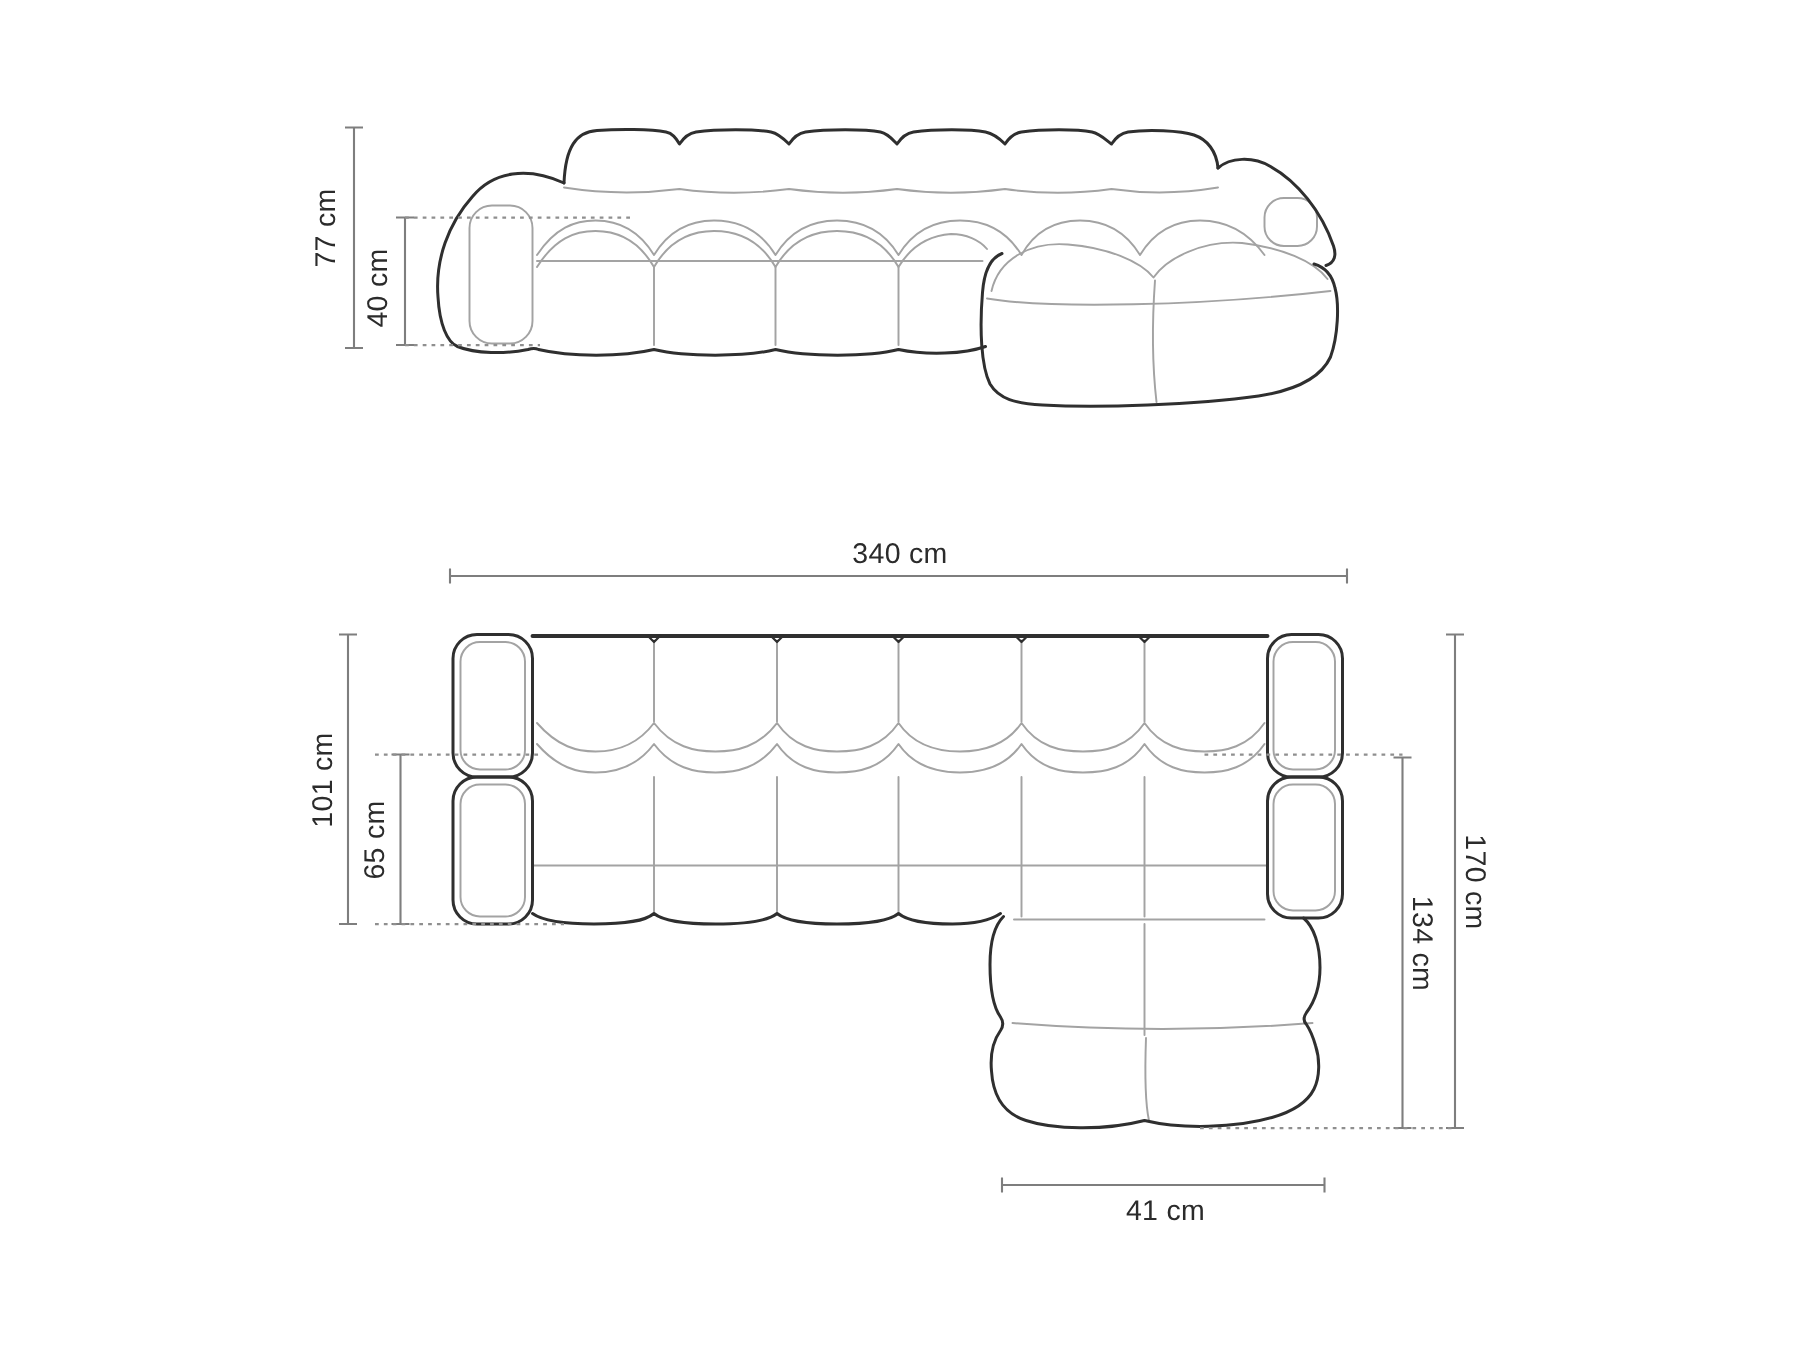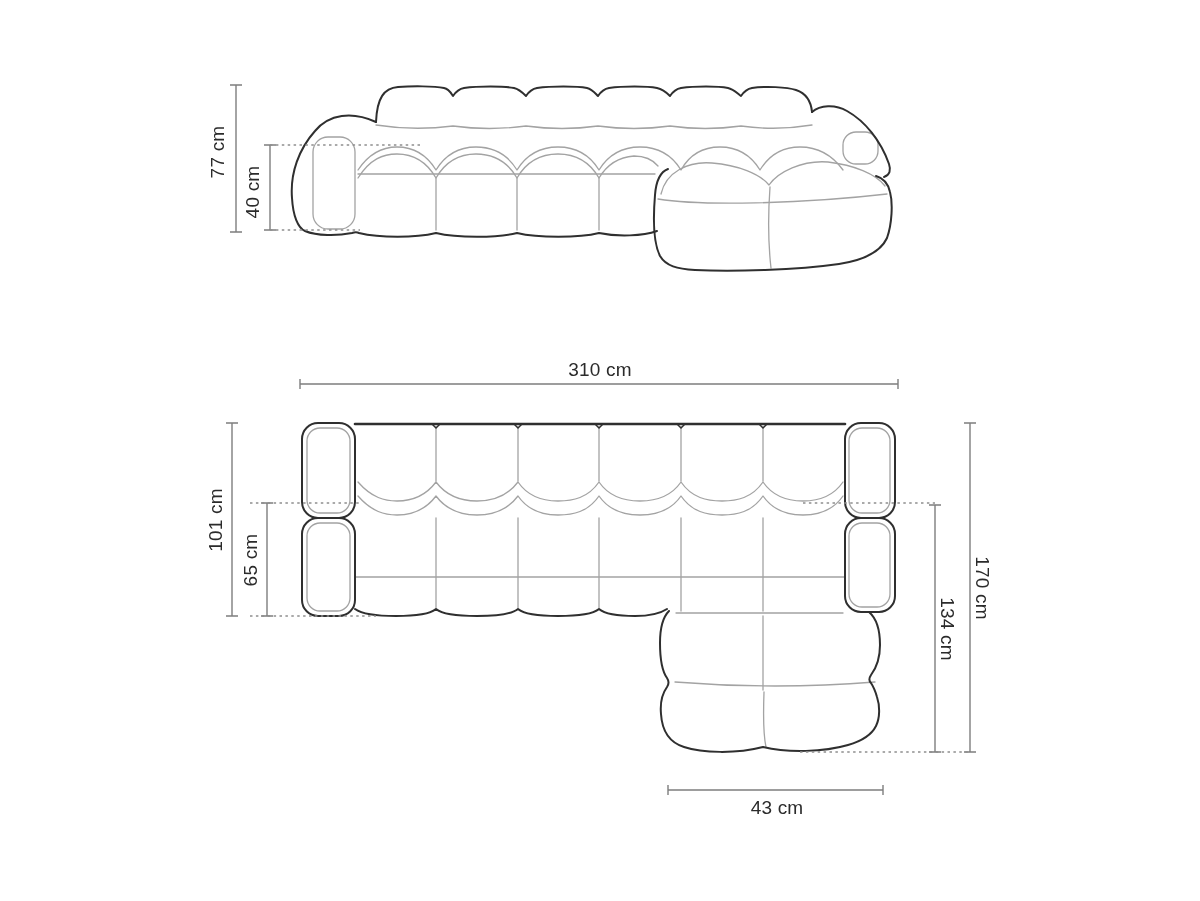--- a/index.html
+++ b/index.html
@@ -137,25 +137,25 @@
       <g>
         <path class="dim" d="M 668,790 L 883,790 M 668,785 L 668,795 M 883,785 L 883,795"></path>
       </g>
     </g>
   </svg>
 
   <div class="dim-label rot-ccw" style="left:218px;top:152px">77 cm</div>
 
   <div class="dim-label rot-ccw" style="left:253px;top:192px">40 cm</div>
 
-  <div class="dim-label" style="left:600px;top:370px">310 cm</div>
+  <div class="dim-label" style="left:600px;top:370px">340 cm</div>
 
   <div class="dim-label rot-ccw" style="left:216px;top:520px">101 cm</div>
 
   <div class="dim-label rot-ccw" style="left:251px;top:560px">65 cm</div>
 
   <div class="dim-label rot-cw" style="left:982px;top:588px">170 cm</div>
 
   <div class="dim-label rot-cw" style="left:947px;top:629px">134 cm</div>
 
-  <div class="dim-label" style="left:777px;top:808px">43 cm</div>
+  <div class="dim-label" style="left:777px;top:808px">41 cm</div>
 
 </div>
 
 </body></html>

